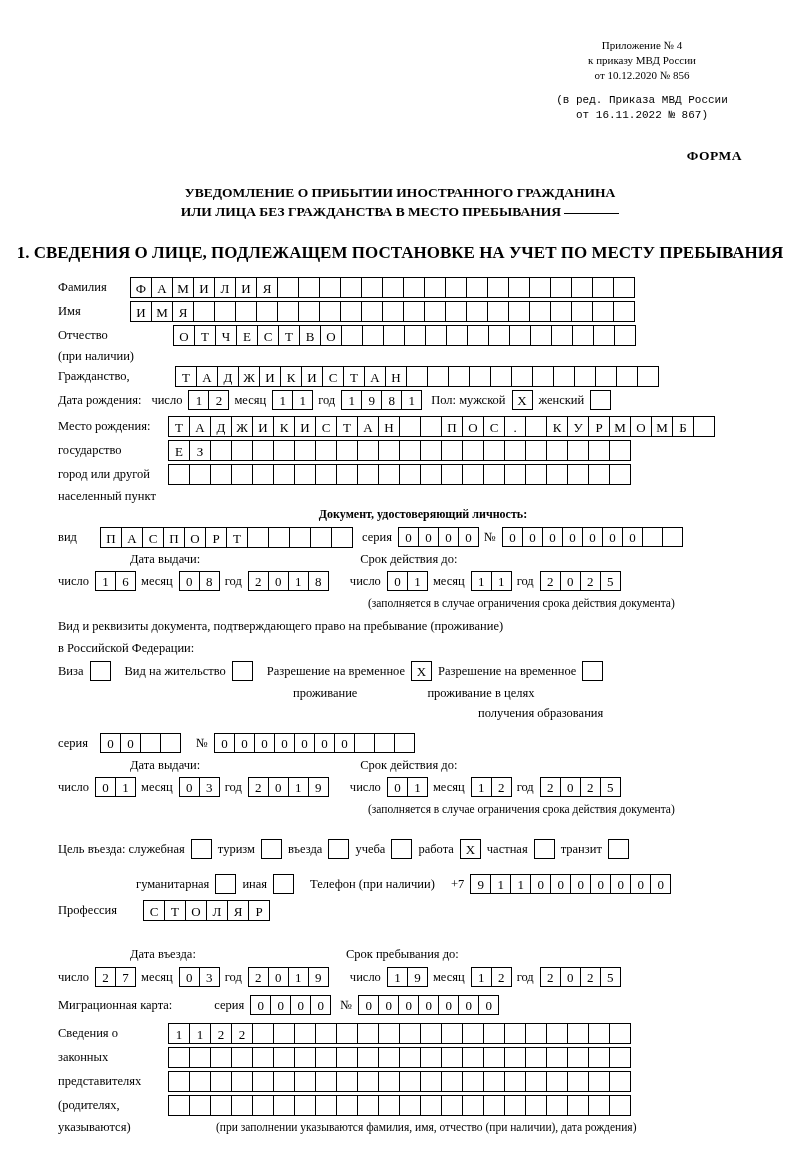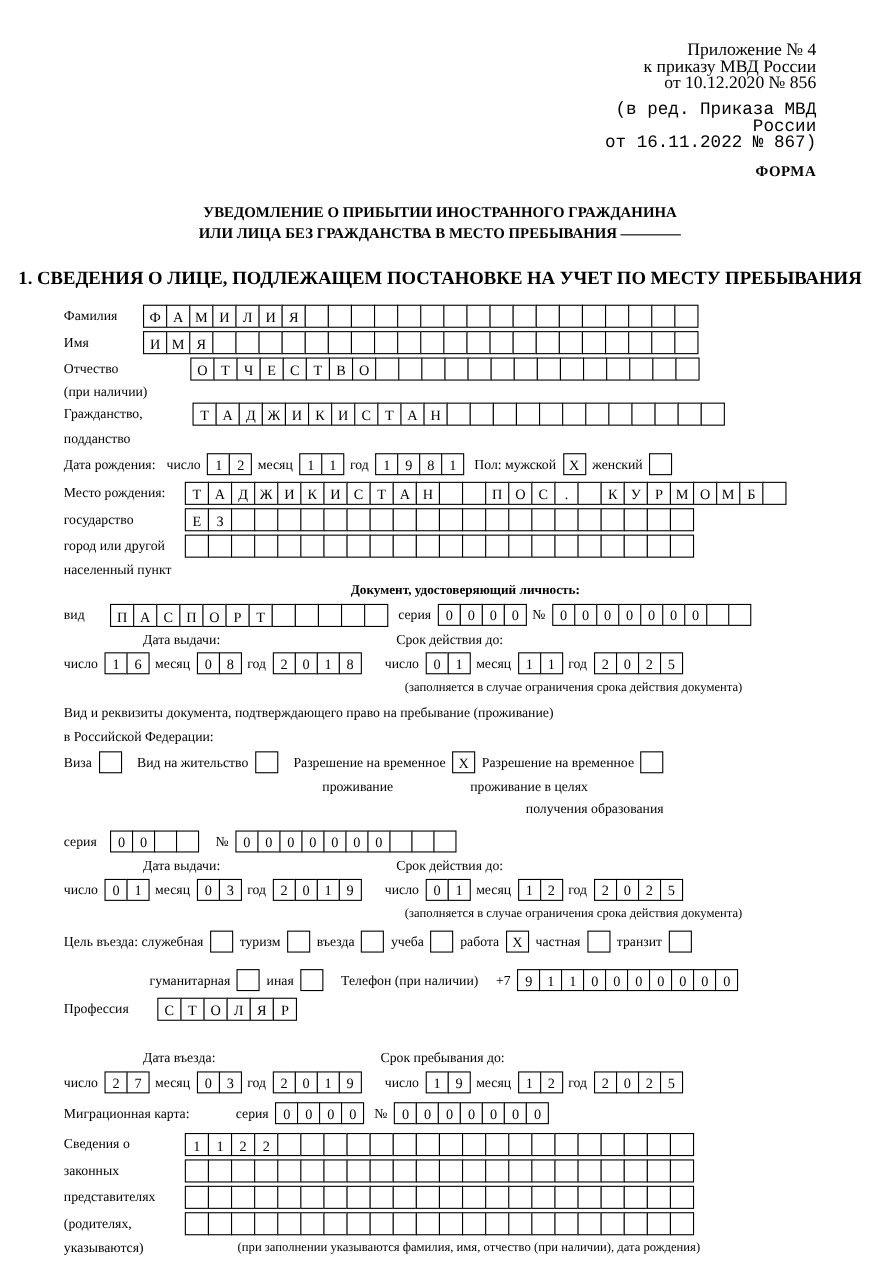--- a/index.html
+++ b/index.html
@@ -20,23 +20,23 @@
     width: 800px;
     height: 1163px;
     padding: 0;
     box-sizing: border-box;
   }
   .hdr {
     position: absolute;
     top: 38px;
     right: 58px;
     width: 200px;
-    font-size: 16px;
+    font-size: 11px;
     line-height: 15px;
-    text-align: right;
+    text-align: center;
   }
   .hdr .grp2 { margin-top: 10px; font-family: Liberation Mono, monospace; }
   .forma {
     position: absolute;
     top: 148px;
     right: 58px;
     font-size: 13.5px;
     font-weight: bold;
     letter-spacing: 0.5px;
   }
@@ -264,23 +264,20 @@
           <div class="bx"></div>
           <div class="bx"></div>
           <div class="bx"></div>
           <div class="bx"></div>
           <div class="bx"></div>
           <div class="bx"></div>
           <div class="bx"></div>
         </div>
     </div>
 
-    <div class="row tight" style="min-height:20px">
-      <div class="lbl">подданство</div>
-    </div>
 
     <div class="row" style="margin-top:2px">
       <div class="lbl">Дата рождения:</div>
       <div class="spacer10"></div>
       <div class="lbl">число</div>
       <div class="spacer6"></div>
       <div class="boxes" id="birth-day">
           <div class="bx sm">1</div>
           <div class="bx sm">2</div>
         </div>
@@ -621,21 +618,21 @@
           <div class="bx sm">2</div>
           <div class="bx sm">5</div>
         </div>
     </div>
 
     <div class="row" style="min-height:18px">
       <div style="width:310px"></div>
       <div class="footnote">(заполняется в случае ограничения срока действия документа)</div>
     </div>
 
-    <div class="row" style="margin-top:5px">
+    <div class="row" style="margin-top:20px">
       <div class="lbl">Цель въезда: служебная</div>
       <div class="spacer6"></div>
       <div class="single"></div>
       <div class="spacer6"></div>
       <div class="lbl">туризм</div>
       <div class="spacer6"></div>
       <div class="single"></div>
       <div class="spacer6"></div>
       <div class="lbl">въезда</div>
       <div class="spacer6"></div>

